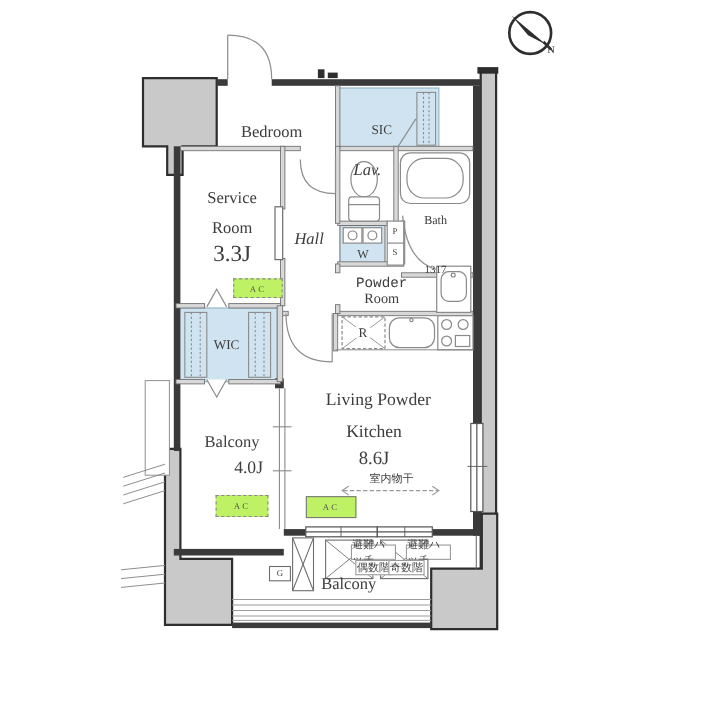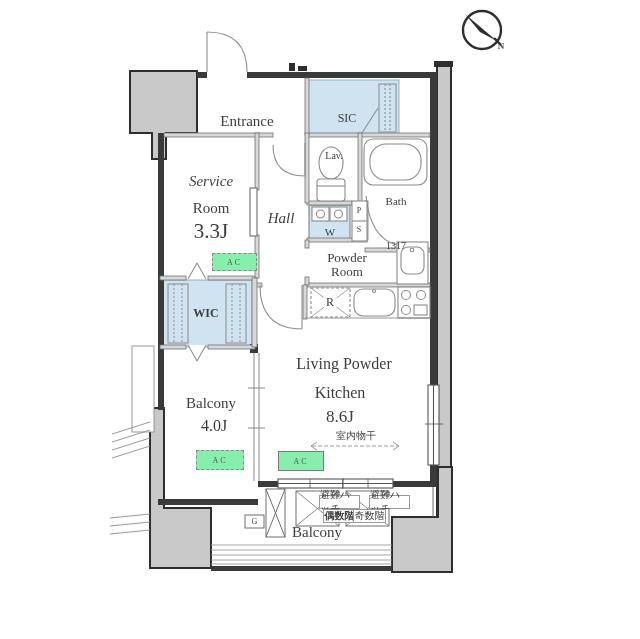--- a/index.html
+++ b/index.html
@@ -2,21 +2,21 @@
 <html><head>
 <meta charset="utf-8">
 <style>
   html,body{margin:0;padding:0;background:#fff;}
   #stage{position:relative;width:640px;height:639px;background:#ffffff;overflow:hidden;
          font-family:"Liberation Serif","DejaVu Serif",serif;}
   #plan-svg{position:absolute;left:0;top:0;}
   .lbl{position:absolute;transform:translate(-50%,-50%);color:#3d3d3d;white-space:nowrap;
        font-family:"Liberation Serif","DejaVu Serif",serif;line-height:1;}
   .ac-box{position:absolute;display:flex;align-items:center;justify-content:center;
-          font-size:8px;letter-spacing:2px;color:#555;background:#86efac;}
+          font-size:8px;letter-spacing:2px;color:#555;background:#bef264;}
   .ac-dashed{border:1px dashed #8a8a8a;}
   .ac-solid{border:1px solid #7a7a7a;}
   .tiny-box{position:absolute;display:flex;align-items:center;justify-content:center;
             font-size:7px;color:#444;background:#fff;border:1px solid #9a9a9a;}
   .jp{font-size:10px;color:#3d3d3d;margin-left:21px;}
 </style>
 </head>
 <body>
 
 <div id="stage">
@@ -227,57 +227,57 @@
     <line x1="110" y1="534" x2="150" y2="530"></line>
   </g>
 
   <g>
     <circle cx="482" cy="30" r="19" fill="#fff" stroke="#2e2e2e" stroke-width="2.4"></circle>
     <polygon points="465,14 497,41 480,32" fill="#2e2e2e"></polygon>
     <line x1="494" y1="38" x2="501" y2="45" stroke="#2e2e2e" stroke-width="2.4"></line>
   </g>
 </svg>
 
-  <div class="lbl" style="left:247px;top:121px;font-size:15px;">Entrance</div>
+  <div class="lbl" style="left:247px;top:121px;font-size:15px;">Bedroom</div>
   <div class="lbl" style="left:347px;top:118px;font-size:12px;">SIC</div>
 
-  <div class="lbl" style="left:211px;top:181px;font-size:15px;font-style:italic;">Service</div>
+  <div class="lbl" style="left:211px;top:181px;font-size:15px;">Service</div>
   <div class="lbl" style="left:211px;top:208px;font-size:15px;">Room</div>
   <div class="lbl" style="left:211px;top:231px;font-size:21px;">3.3J</div>
 
   <div class="lbl" style="left:281px;top:218px;font-size:15px;font-style:italic;">Hall</div>
-  <div class="lbl" style="left:334px;top:156px;font-size:10px;">Lav.</div>
+  <div class="lbl" style="left:334px;top:156px;font-size:15px;font-style:italic;">Lav.</div>
 
   <div class="lbl" style="left:396px;top:201px;font-size:11px;">Bath</div>
   <div class="lbl" style="left:396px;top:218px;font-size:10px;margin-top:28px;">1317</div>
 
-  <div class="lbl" style="left:347px;top:257px;font-size:13px;">Powder</div>
+  <div class="lbl" style="left:347px;top:257px;font-size:13px;font-family:Liberation Mono, monospace;">Powder</div>
   <div class="lbl" style="left:347px;top:271px;font-size:13px;">Room</div>
 
-  <div class="lbl" style="left:206px;top:313px;font-size:12px;font-weight:bold;">WIC</div>
+  <div class="lbl" style="left:206px;top:313px;font-size:12px;">WIC</div>
   <div class="lbl" style="left:330px;top:232px;font-size:11px;">W</div>
   <div class="lbl" style="left:359px;top:211px;font-size:8px;">P</div>
   <div class="lbl" style="left:359px;top:230px;font-size:8px;">S</div>
   <div class="lbl" style="left:330px;top:302px;font-size:12px;">R</div>
 
   <div class="lbl" style="left:344px;top:364px;font-size:16px;">Living Powder</div>
   <div class="lbl" style="left:340px;top:393px;font-size:16px;">Kitchen</div>
   <div class="lbl" style="left:340px;top:416px;font-size:17px;">8.6J</div>
   <div class="lbl" style="left:356px;top:436px;font-size:10px;">室内物干</div>
 
   <div class="lbl" style="left:211px;top:403px;font-size:15px;">Balcony</div>
-  <div class="lbl" style="left:214px;top:426px;font-size:16px;">4.0J</div>
+  <div class="lbl" style="left:226px;top:426px;font-size:16px;">4.0J</div>
 
   <div class="lbl" style="left:317px;top:532px;font-size:15px;">Balcony</div>
   <div class="lbl" style="left:254.5px;top:521.5px;font-size:8px;">G</div>
 
   <div class="lbl" style="left:501px;top:46px;font-size:9px;font-weight:bold;">N</div>
 
   <div class="ac-box ac-dashed" style="left:212px;top:253px;width:43px;height:16px;">AC</div>
   <div class="ac-box ac-dashed" style="left:196px;top:450px;width:46px;height:18px;">AC</div>
   <div class="ac-box ac-solid" style="left:278px;top:451px;width:44px;height:18px;">AC</div>
 
   <div class="tiny-box jp" style="left:298px;top:495px;width:39px;height:12px;">避難ハッチ</div>
-  <div class="tiny-box jp" style="left:302px;top:509px;width:31px;height:12px;font-weight:bold;">偶数階</div>
+  <div class="tiny-box jp" style="left:302px;top:509px;width:31px;height:12px;">偶数階</div>
   <div class="tiny-box jp" style="left:348px;top:495px;width:39px;height:12px;">避難ハッチ</div>
   <div class="tiny-box jp" style="left:332px;top:509px;width:31px;height:12px;">奇数階</div>
 
 </div>
 
 </body></html>

